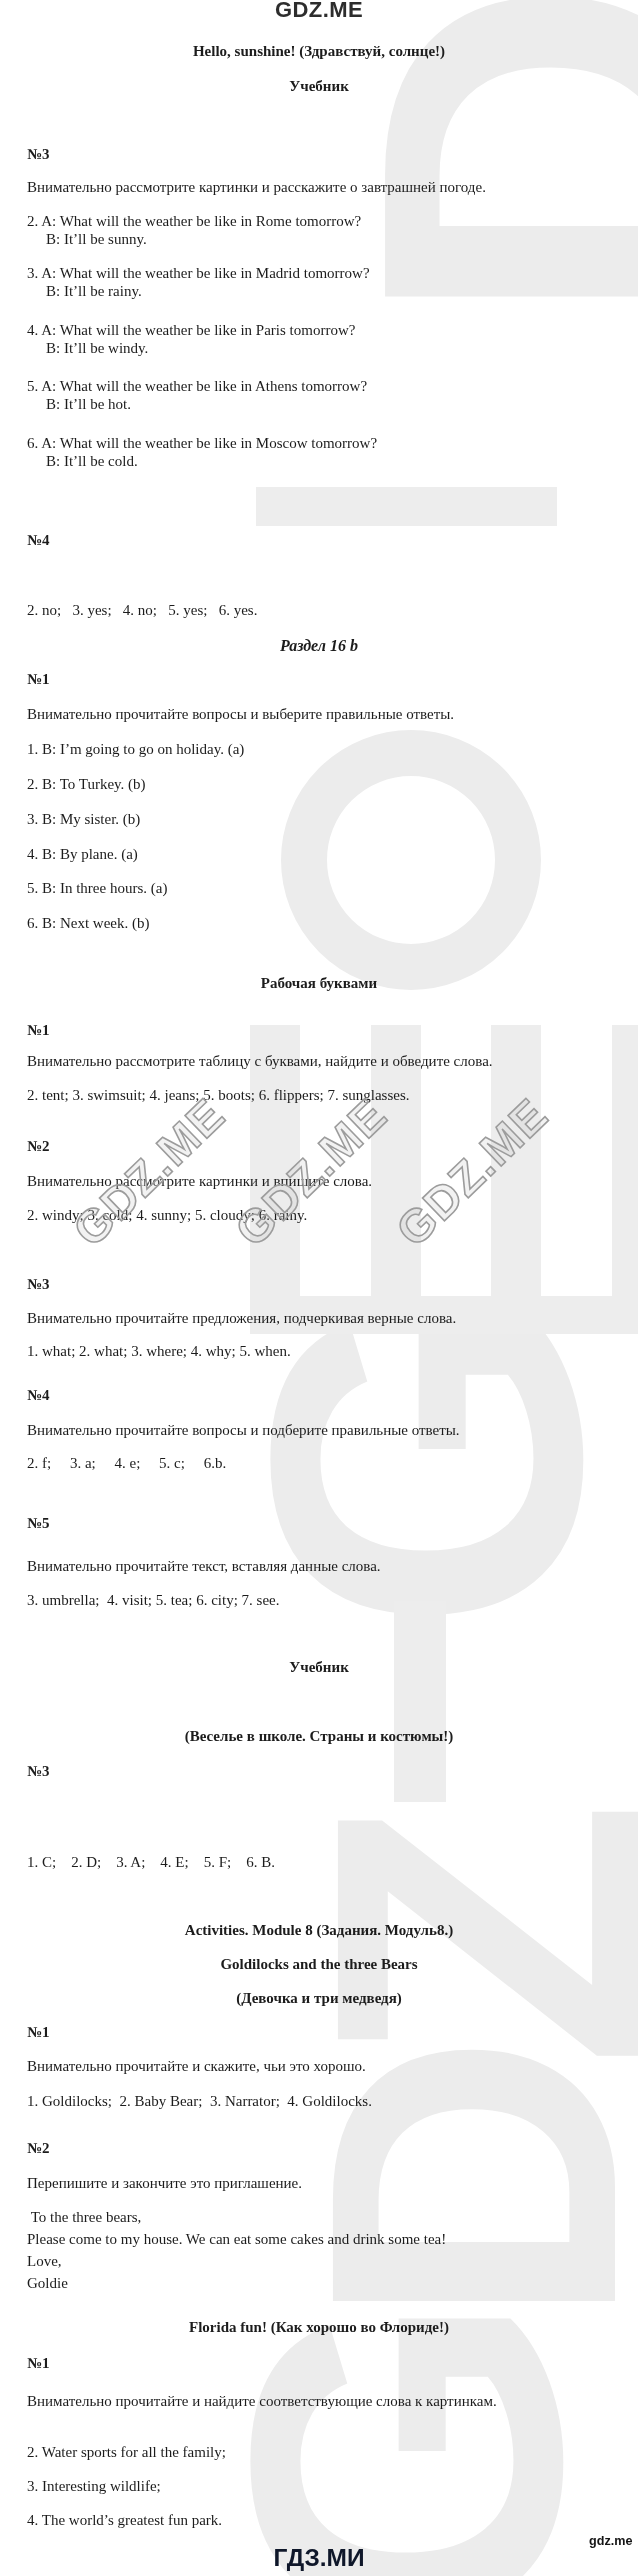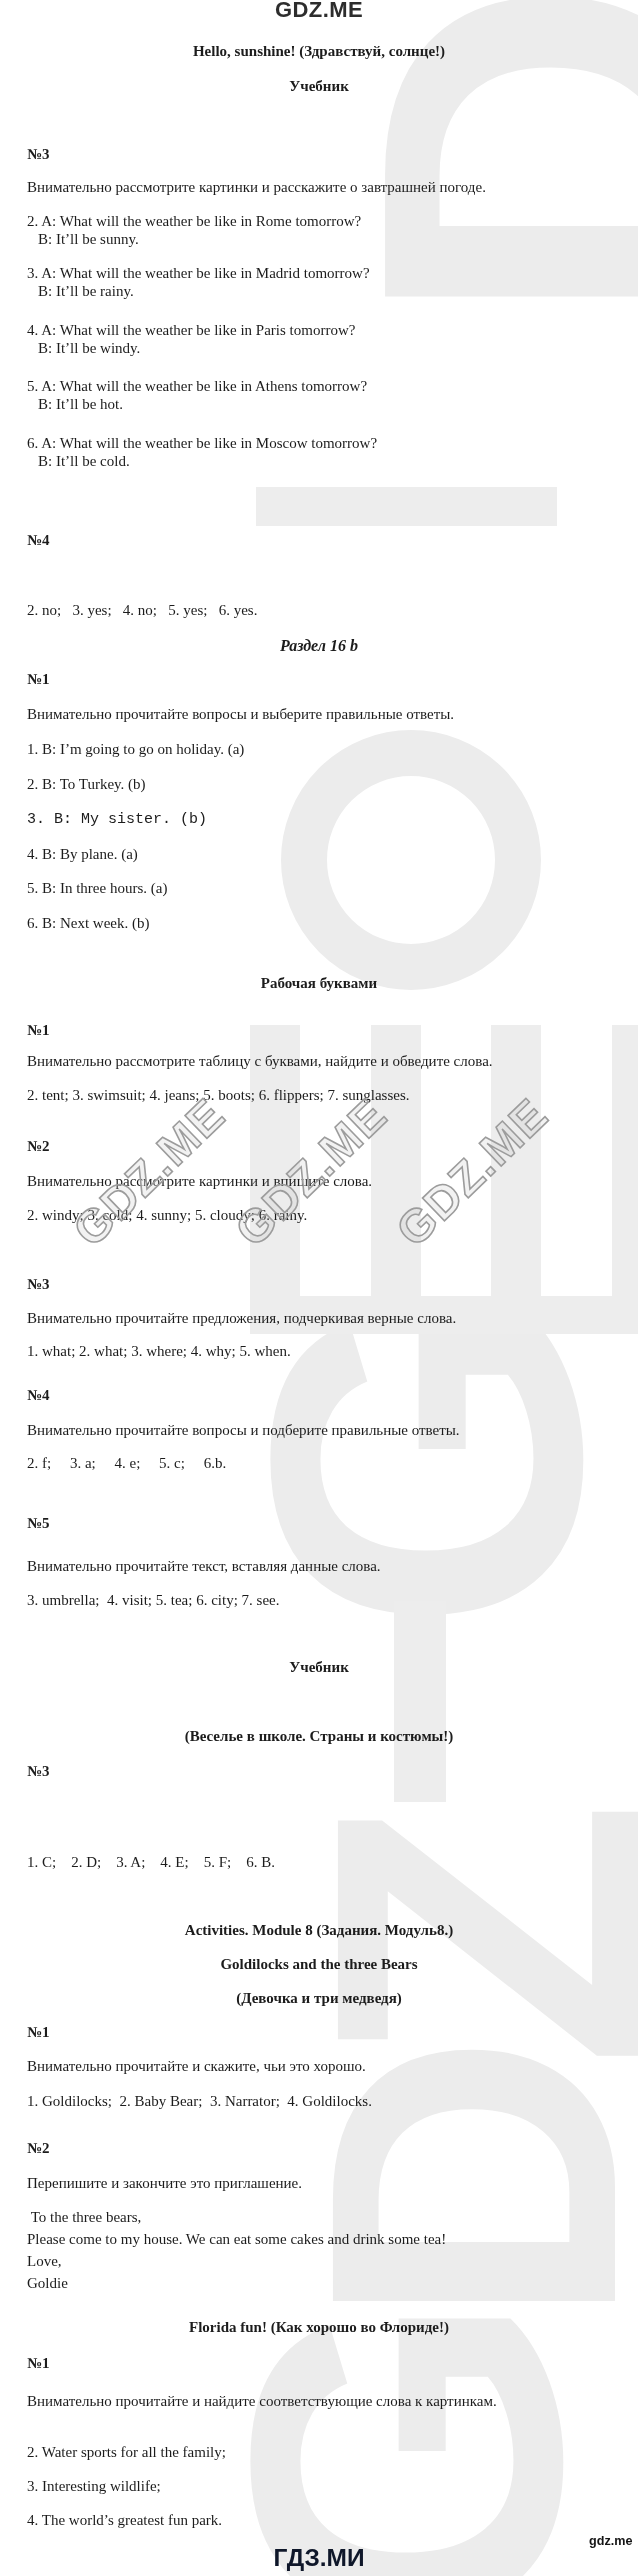--- a/index.html
+++ b/index.html
@@ -35,21 +35,21 @@
   
   .doc-layer { position: absolute; inset: 0; z-index: 2; }
   .blk {
     position: absolute;
     font-size: 15px;
     line-height: 19px;
     color: #1c1c1c;
     white-space: pre-wrap;
   }
   .t-p   { left: 27px; max-width: 599px; }
-  .t-pi  { left: 38px; max-width: 584px; }
+  .t-pi  { left: 46px; max-width: 584px; }
   .t-num { left: 27px; font-weight: 700; }
   .t-cb  { left: 0; right: 0; text-align: center; font-weight: 700; }
   .t-cbi { left: 0; right: 0; text-align: center; font-weight: 700; font-style: italic; font-size: 16px; }
   .t-site {
     left: 0; right: 0; text-align: center;
     font-family: "Liberation Sans", sans-serif;
     font-weight: 700; font-size: 22px; line-height: 24px;
     color: #2d2d2d; letter-spacing: 0.4px;
   }
   
@@ -113,21 +113,21 @@
       <div class="blk t-pi" style="top: 395px;">B: It’ll be hot.</div>
       <div class="blk t-p" style="top: 434px;">6. A: What will the weather be like in Moscow tomorrow?</div>
       <div class="blk t-pi" style="top: 452px;">B: It’ll be cold.</div>
       <div class="blk t-num" style="top: 531px;">№4</div>
       <div class="blk t-p" style="top: 601px;">2. no;   3. yes;   4. no;   5. yes;   6. yes.</div>
       <div class="blk t-cbi" style="top: 636px;">Раздел 16 b</div>
       <div class="blk t-num" style="top: 670px;">№1</div>
       <div class="blk t-p" style="top: 705px;">Внимательно прочитайте вопросы и выберите правильные ответы.</div>
       <div class="blk t-p" style="top: 740px;">1. B: I’m going to go on holiday. (a)</div>
       <div class="blk t-p" style="top: 775px;">2. B: To Turkey. (b)</div>
-      <div class="blk t-p" style="top: 810px; font-family: Liberation Mono, monospace;">3. B: My sister. (b)</div>
+      <div class="blk t-p" style="top: 810px;">3. B: My sister. (b)</div>
       <div class="blk t-p" style="top: 845px;">4. B: By plane. (a)</div>
       <div class="blk t-p" style="top: 879px;">5. B: In three hours. (a)</div>
       <div class="blk t-p" style="top: 914px;">6. B: Next week. (b)</div>
       <div class="blk t-cb" style="top: 974px;">Рабочая буквами</div>
       <div class="blk t-num" style="top: 1021px;">№1</div>
       <div class="blk t-p" style="top: 1052px;">Внимательно рассмотрите таблицу с буквами, найдите и обведите слова.</div>
       <div class="blk t-p" style="top: 1086px;">2. tent; 3. swimsuit; 4. jeans; 5. boots; 6. flippers; 7. sunglasses.</div>
       <div class="blk t-num" style="top: 1137px;">№2</div>
       <div class="blk t-p" style="top: 1172px;">Внимательно рассмотрите картинки и впишите слова.</div>
       <div class="blk t-p" style="top: 1206px;">2. windy; 3. cold; 4. sunny; 5. cloudy; 6. rainy.</div>

